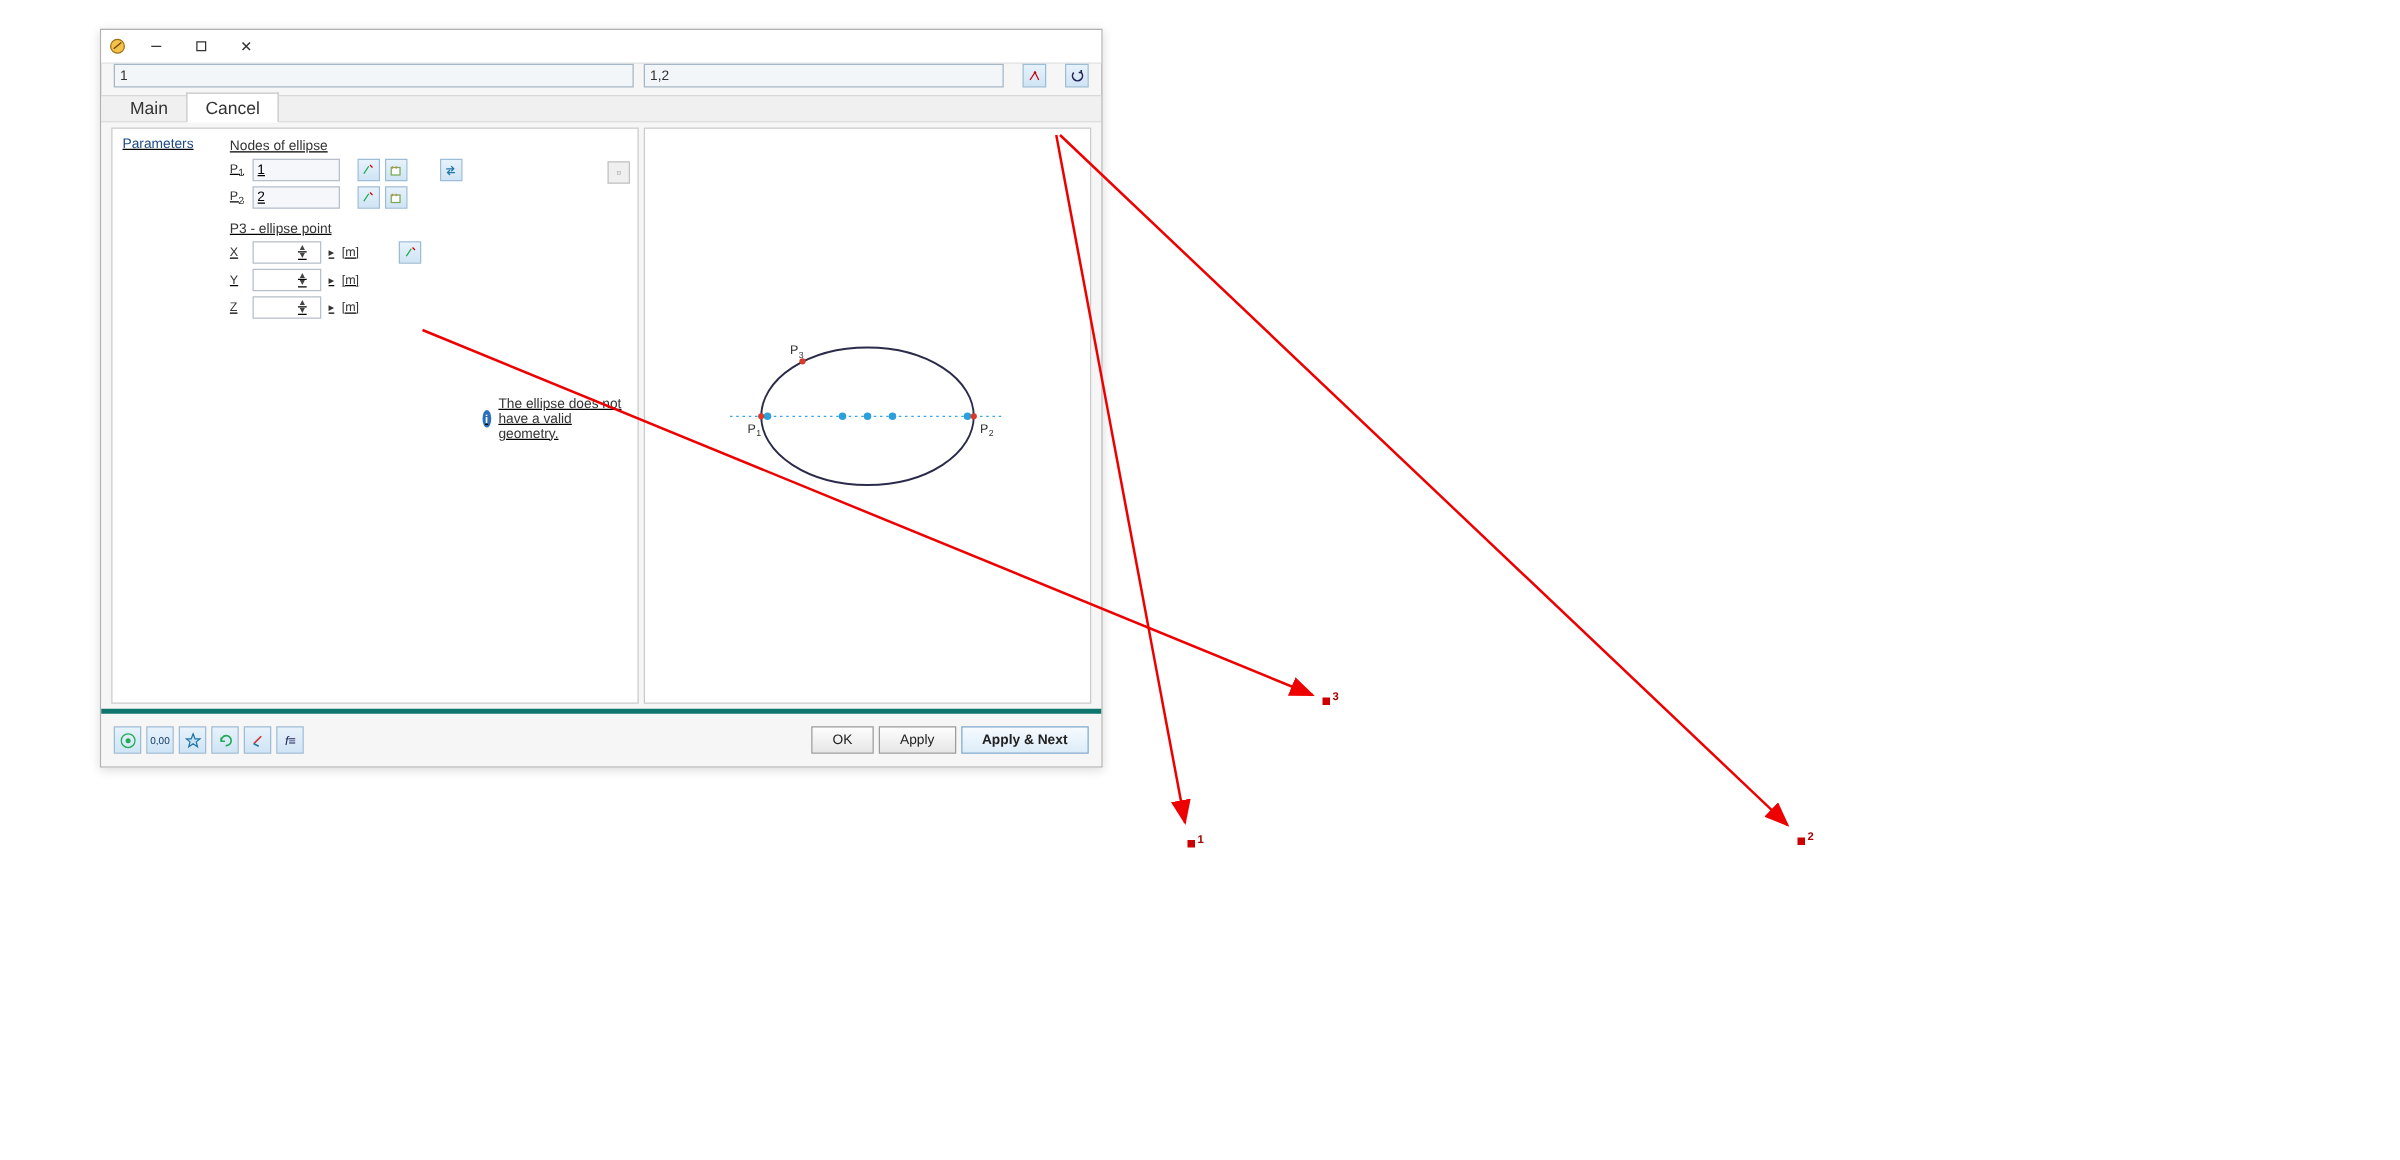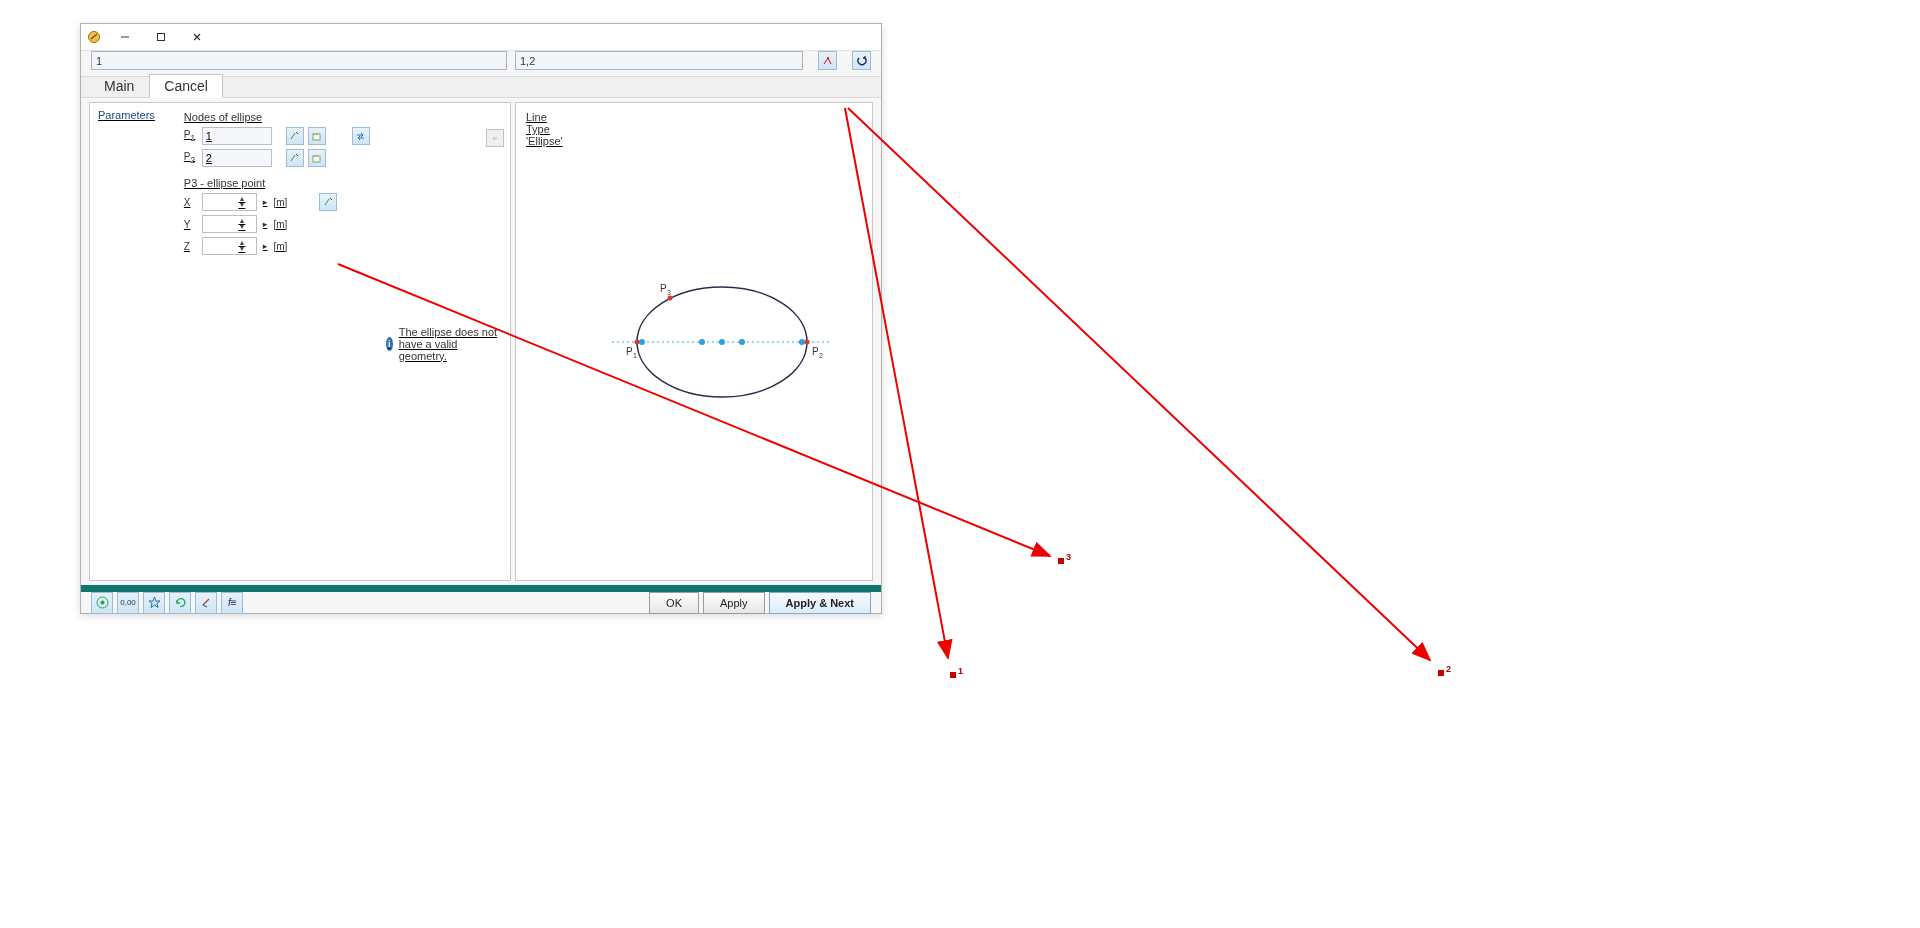--- a/index.html
+++ b/index.html
@@ -167,22 +167,22 @@
   }
   .comment-area .clip {
     position:absolute; right:6px; bottom:4px;
     width:18px;height:18px;
     border:1px solid #c1c1c1; background:#efefef;color:#888;
     display:flex;align-items:center;justify-content:center;font-size:10px;cursor:pointer;
   }
   .preview-title { font-size:11px; color:#333; padding:8px 8px 4px 10px;}
   .preview-canvas { flex:1; display:flex; align-items:center; justify-content:center; }
   .footer {
-    height:28px;
-    border-top:7px solid #0f766e;
+    height:46px;
+    border-top:4px solid #0f766e;
     background:#f6f6f6;
     display:flex;
     align-items:center;
     padding:0 10px;
     gap:4px;
   }
   .footer .spacer { flex:1; }
   .dlgbtn {
     height:22px;
     padding:0 16px;
@@ -369,21 +369,20 @@
         <button class="clip">
           <svg width="11" height="11" viewBox="0 0 11 11">
               <rect x="2" y="2" width="7" height="7" fill="none" stroke="#999"></rect>
               <path d="M4 4 L7 7" stroke="#999"></path>
             </svg>
         </button>
       </div>
     </div>
 
     <div class="panel panel-right">
-      <div class="preview-title">Line Type 'Ellipse'</div>
       <div class="preview-canvas">
         <svg width="300" height="200" viewBox="0 0 300 200">
 
           <line x1="40" y1="100" x2="260" y2="100" stroke="#3aa3e3" stroke-width="1" stroke-dasharray="2,3"></line>
 
           <circle cx="70" cy="100" r="3" fill="#2aa0dd"></circle>
           <circle cx="130" cy="100" r="3" fill="#2aa0dd"></circle>
           <circle cx="150" cy="100" r="3" fill="#2aa0dd"></circle>
           <circle cx="170" cy="100" r="3" fill="#2aa0dd"></circle>
           <circle cx="230" cy="100" r="3" fill="#2aa0dd"></circle>

